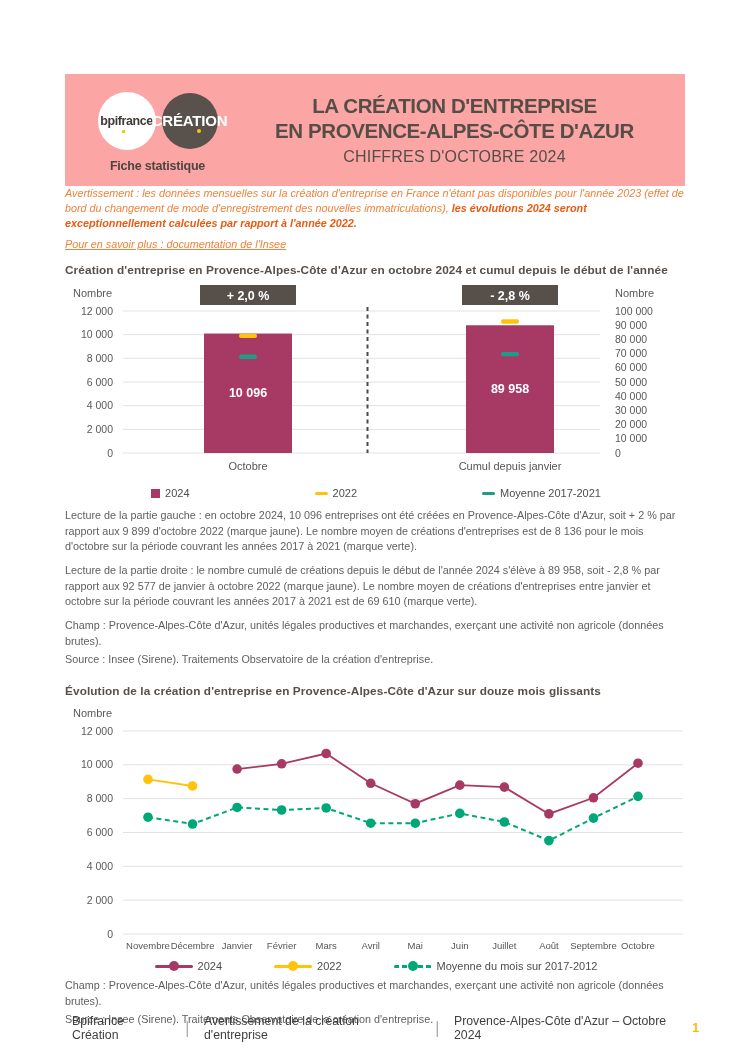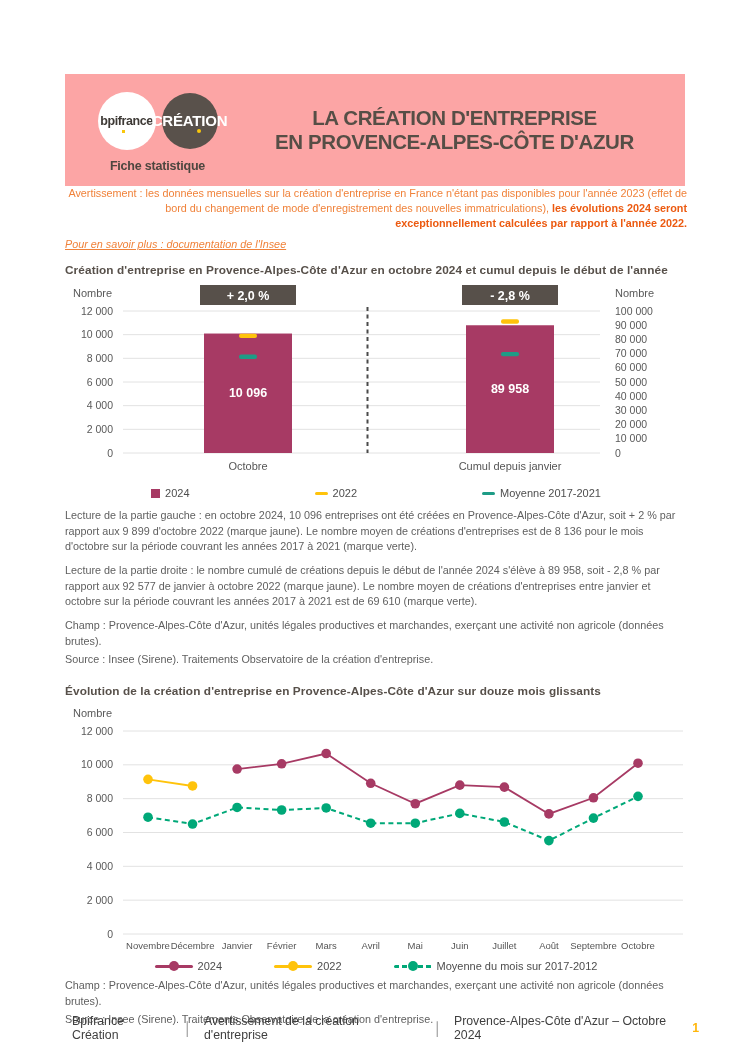--- a/index.html
+++ b/index.html
@@ -13,21 +13,21 @@
   .circle-bpi{width:58px;height:58px;background:#fff;color:#3E3A36;font-weight:bold;font-size:12.5px;letter-spacing:-0.4px;}
   .circle-bpi::after{content:"";position:absolute;left:24px;bottom:17px;width:3px;height:3px;background:#F9C70C;}
   .circle-creation{width:56px;height:56px;background:#59514B;color:#fff;font-weight:bold;font-size:15px;letter-spacing:-0.2px;}
   .circle-creation::after{content:"";position:absolute;right:17px;bottom:16px;width:4px;height:4px;border-radius:50%;background:#F9C70C;}
   .tagline{margin-top:9px;font-weight:bold;font-size:12.5px;color:#4D463F;letter-spacing:-0.2px;}
   .titles{flex:1;display:flex;flex-direction:column;align-items:center;justify-content:center;padding-right:26px;}
   .title-main{font-weight:bold;font-size:20.5px;line-height:1.18;color:#564E46;letter-spacing:-0.4px;text-align:center;}
   .subtitle{font-size:16px;color:#564E46;margin-top:5px;letter-spacing:0.2px;}
   
   .content{position:absolute;left:65px;top:182px;width:622px;}
-  .warning{margin:4px 0 0 0;font-size:10.8px;line-height:1.4;color:#F0823A;text-align:right;}
+  .warning{margin:4px 0 0 0;font-size:10.8px;font-style:italic;line-height:1.4;color:#F0823A;}
   .warning .warn-bold{font-weight:bold;color:#EC5A10;}
   .insee-link{display:inline-block;margin-top:7px;font-size:10.8px;font-style:italic;color:#F0823A;
               text-decoration:underline;cursor:pointer;}
   h2.sec-title{margin:11px 0 0 0;font-size:11.8px;font-weight:bold;color:#57504A;letter-spacing:0.1px;}
   .chart-wrap{margin-top:6px;}
   
   .legend{display:flex;align-items:center;font-size:11px;color:#4D4D4D;}
   .legend1{justify-content:center;gap:125px;margin:2px 0 6px 0;}
   .legend2{justify-content:center;gap:52px;margin:0 0 4px 0;}
   .legend-item{display:flex;align-items:center;gap:5px;}
@@ -66,20 +66,21 @@
         </div>
         <div class="circle circle-creation">
           <span>CRÉATION</span>
         </div>
       </div>
       <div class="tagline">Fiche statistique</div>
     </div>
     <div class="titles">
       <div class="title-main">LA CRÉATION D'ENTREPRISE</div>
       <div class="title-main">EN PROVENCE-ALPES-CÔTE D'AZUR</div>
+      <div class="subtitle">CHIFFRES D'OCTOBRE 2024</div>
     </div>
   </header>
 
   <div class="content">
     <p class="warning"><span>Avertissement : les données mensuelles sur la création d'entreprise en France n'étant pas disponibles pour l'année 2023 (effet de bord du changement de mode d'enregistrement des nouvelles immatriculations), </span><span class="warn-bold">les évolutions 2024 seront exceptionnellement calculées par rapport à l'année 2022.</span></p>
 
     <a class="insee-link">Pour en savoir plus : documentation de l'Insee</a>
 
     <h2 class="sec-title">Création d'entreprise en Provence-Alpes-Côte d'Azur en octobre 2024 et cumul depuis le début de l'année</h2>
 

